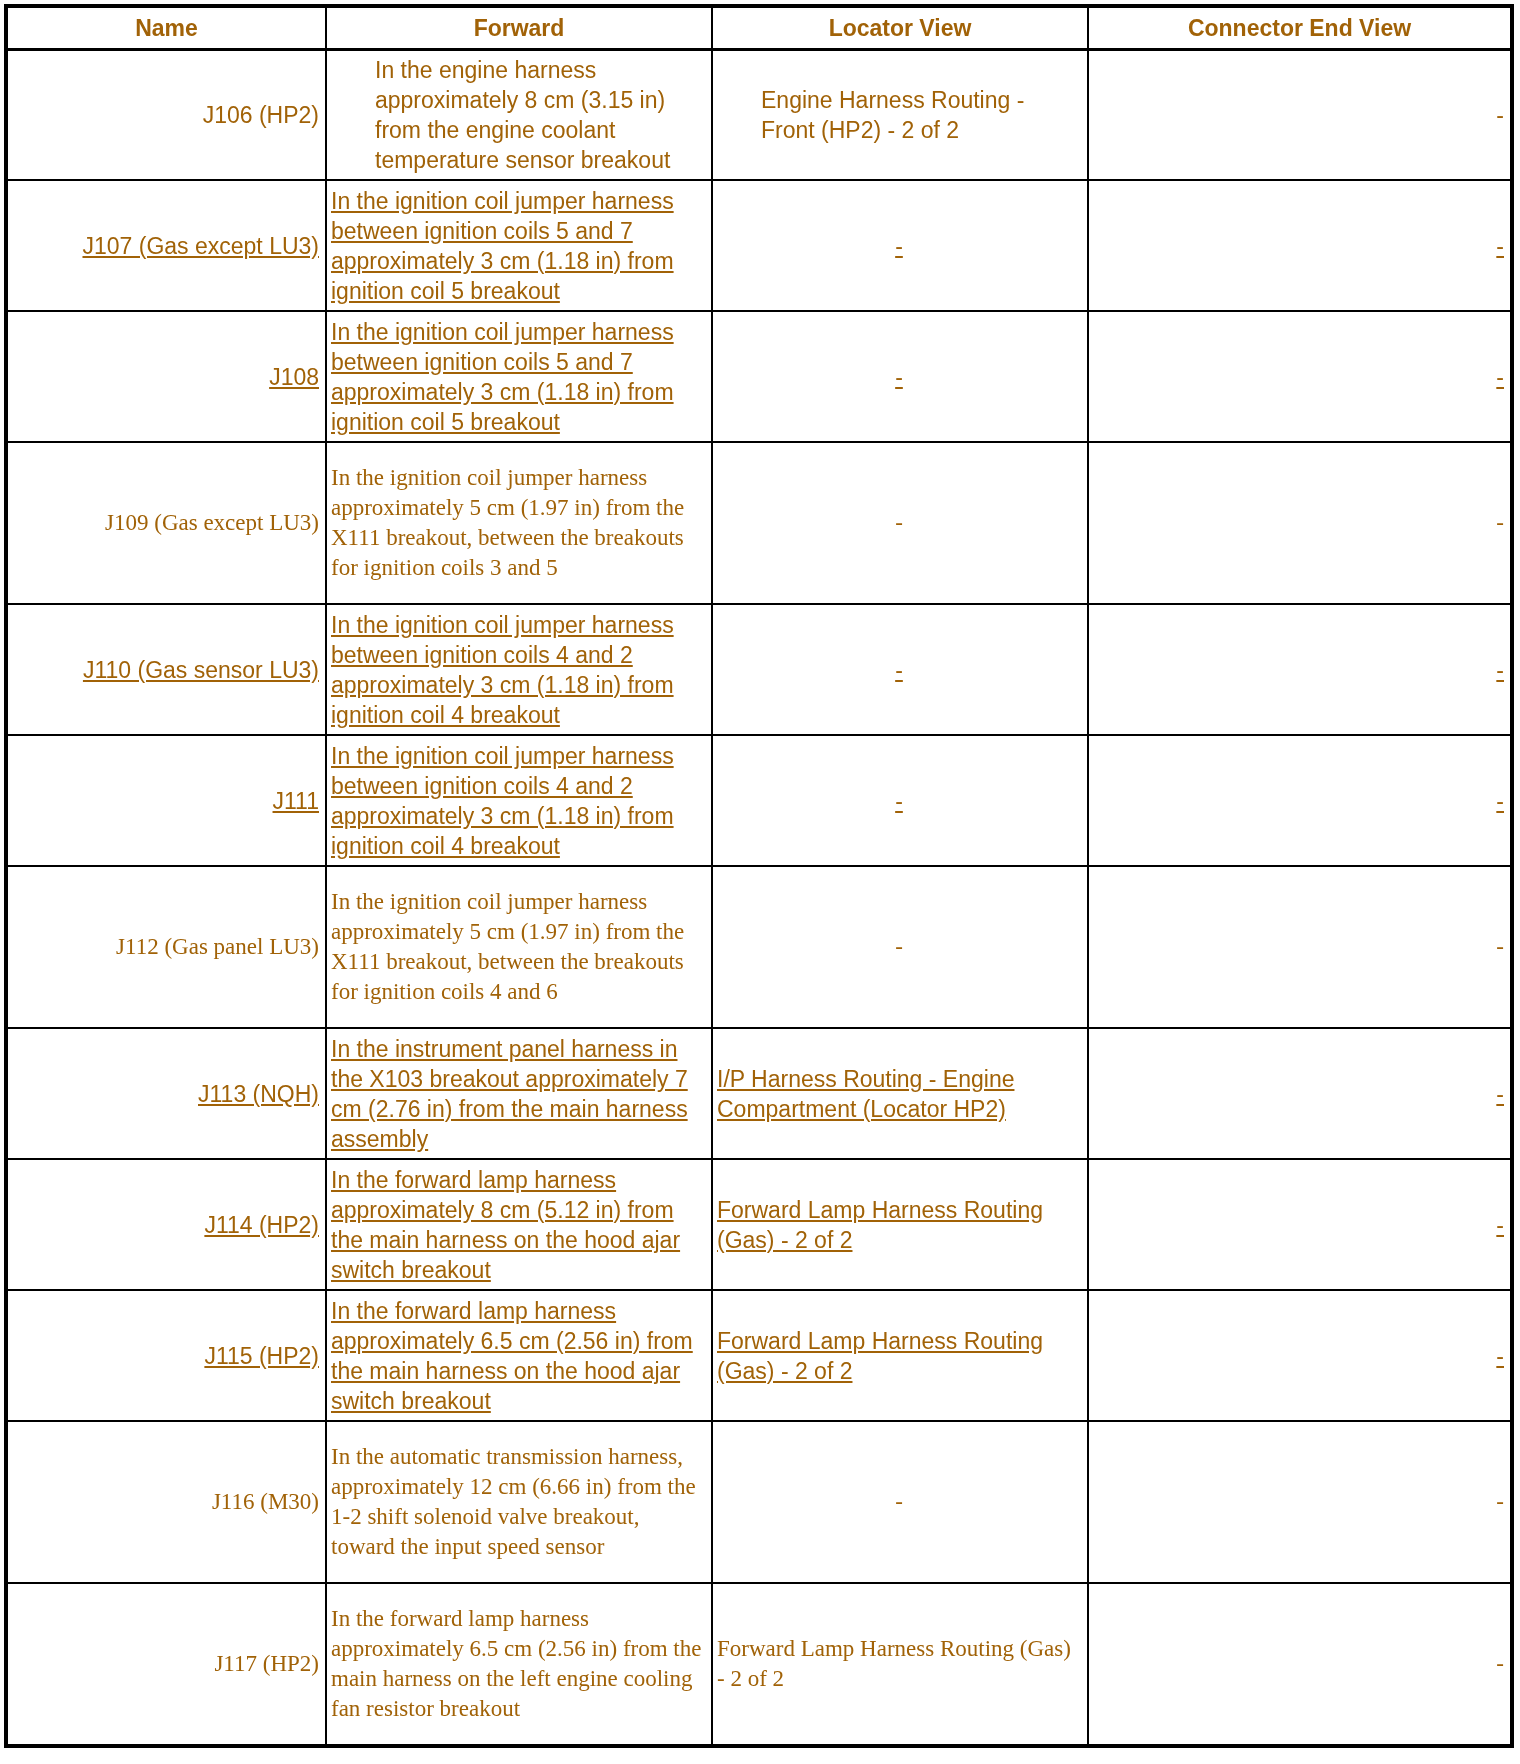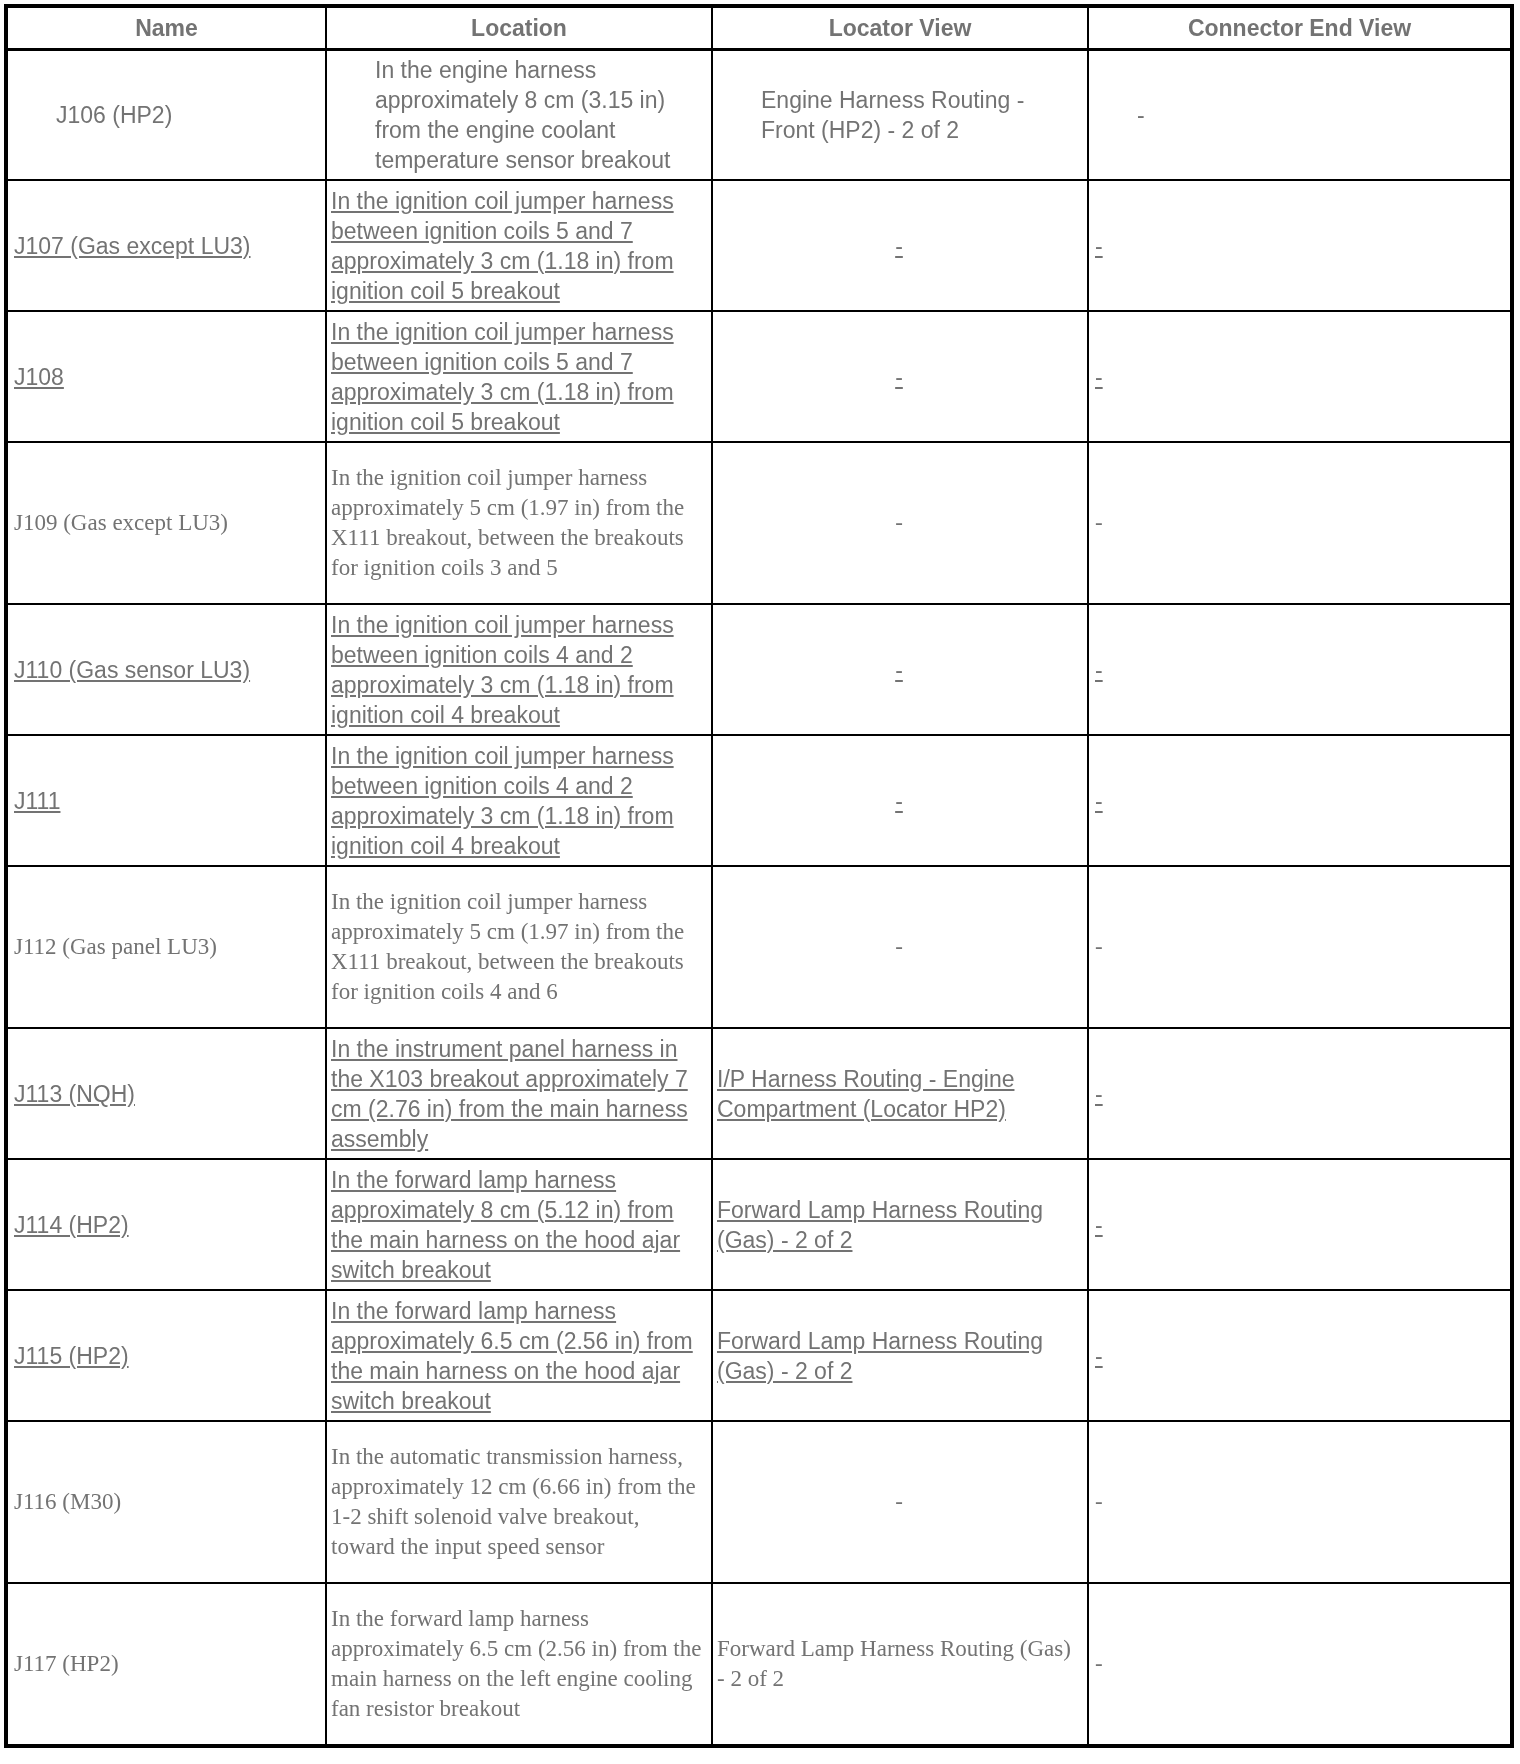--- a/index.html
+++ b/index.html
@@ -4,62 +4,62 @@
 <style>
   html, body { margin: 0; padding: 0; background: #ffffff; }
   body { width: 1520px; height: 1764px; position: relative; overflow: hidden; }
   .tbl {
     position: absolute; left: 4px; top: 4px;
     width: 1506px;
     border-collapse: collapse;
     table-layout: fixed;
     border: 4px solid #000;
     font-family: "Liberation Sans", sans-serif;
-    color: #737373;
+    color: #a16207;
   }
   .tbl col.c1 { width: 320px; }
   .tbl col.c2 { width: 386px; }
   .tbl col.c3 { width: 376px; }
   .tbl col.c4 { width: 424px; }
   .tbl th, .tbl td {
     border: 2px solid #000;
     padding: 0 6px;
     vertical-align: middle;
     font-size: 23px;
     line-height: 30px;
     overflow: hidden;
   }
   .tbl th {
     height: 40px;
     font-weight: bold;
     font-size: 23px;
     text-align: center;
     border-bottom: 3px solid #000;
   }
-  .tbl td.name, .tbl td.conn { text-align: left; }
+  .tbl td.name, .tbl td.conn { text-align: right; }
   .tbl td.loc, .tbl td.locv { text-align: left; padding-left: 4px; }
   .tbl td.locv.dash { text-align: center; }
   .tbl tr.h4 td { height: 129px; text-decoration: underline; }
   .tbl tr.h5 td { height: 160px; font-family: Liberation Serif, serif; }
   .tbl tr.first td { height: 128px; padding-left: 48px; }
 </style>
 </head>
 <body>
 
 <table class="tbl">
   <colgroup>
     <col class="c1">
       <col class="c2">
       <col class="c3">
       <col class="c4">
   </colgroup>
   <thead>
     <tr>
       <th>Name</th>
-      <th>Location</th>
+      <th>Forward</th>
       <th>Locator View</th>
       <th>Connector End View</th>
     </tr>
   </thead>
   <tbody>
     <tr class="first">
       <td class="name">J106 (HP2)</td>
       <td class="loc">In the engine harness approximately 8 cm (3.15 in) from the engine coolant temperature sensor breakout</td>
       <td class="locv">Engine Harness Routing - Front (HP2) - 2 of 2</td>
       <td class="conn">-</td>

